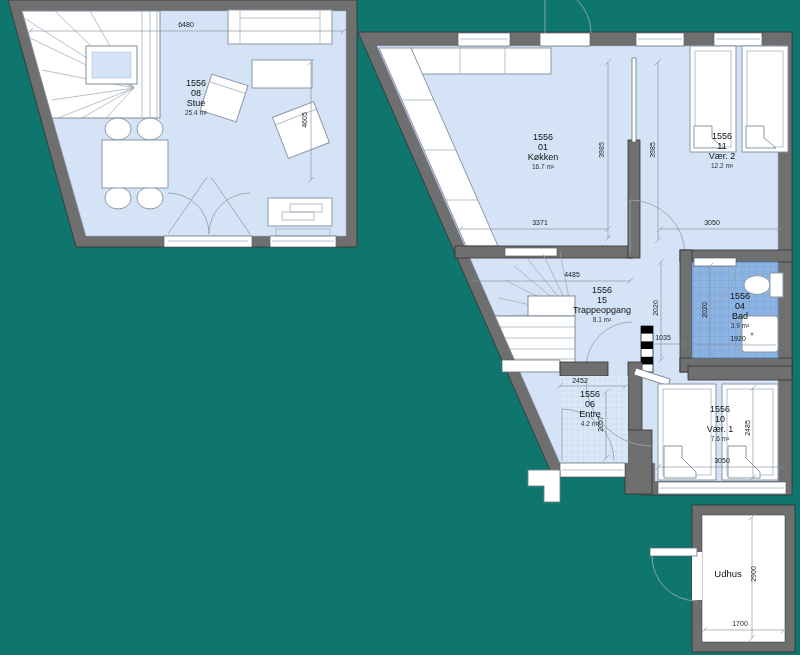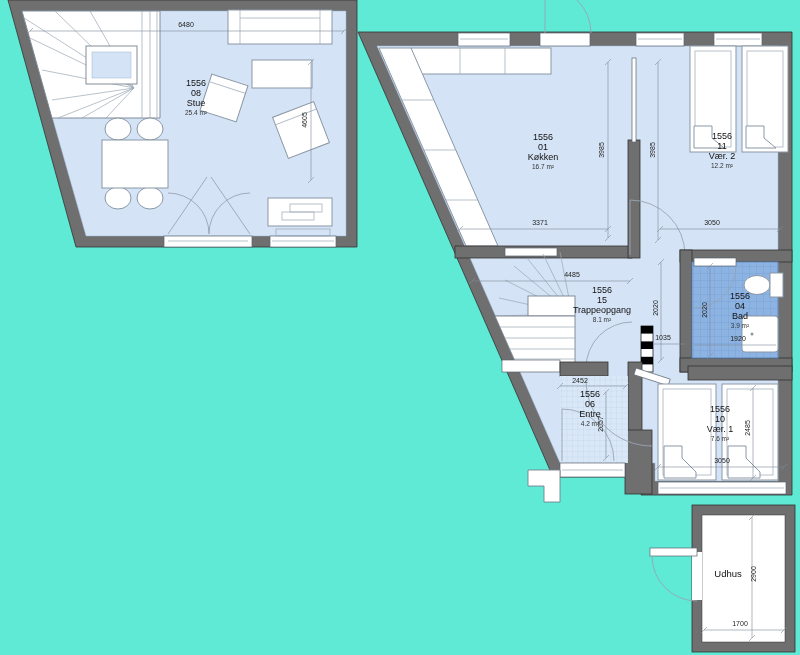--- a/index.html
+++ b/index.html
@@ -1,16 +1,16 @@
 <!DOCTYPE html>
 <html><head>
 <meta charset="utf-8">
 <style>
   html,body{margin:0;padding:0;background:#fff;}
-  .canvas{width:800px;height:655px;position:relative;background:#5eead4;overflow:hidden;}
+  .canvas{width:800px;height:655px;position:relative;background:#0f766e;overflow:hidden;}
   svg{display:block;}
   .wall  { fill:#6f6f6f; stroke:#333; stroke-width:0.8; }
   .floor { fill:#d4e3f5; stroke:#9fb6d4; stroke-width:0.5; }
   .white { fill:#ffffff; stroke:#76828f; stroke-width:0.9; }
   .furn  { fill:#ffffff; stroke:#8a97a6; stroke-width:1; }
   .thin  { fill:none; stroke:#9aa7b5; stroke-width:0.7; }
   .arc   { fill:none; stroke:#98a5b3; stroke-width:0.9; }
   .dim   { fill:none; stroke:#7d8b9a; stroke-width:0.6; }
   .win   { fill:#ffffff; stroke:#5a6672; stroke-width:0.7; }
   .dimtxt{ font:7px "Liberation Sans", sans-serif; fill:#222; text-anchor:middle; }

